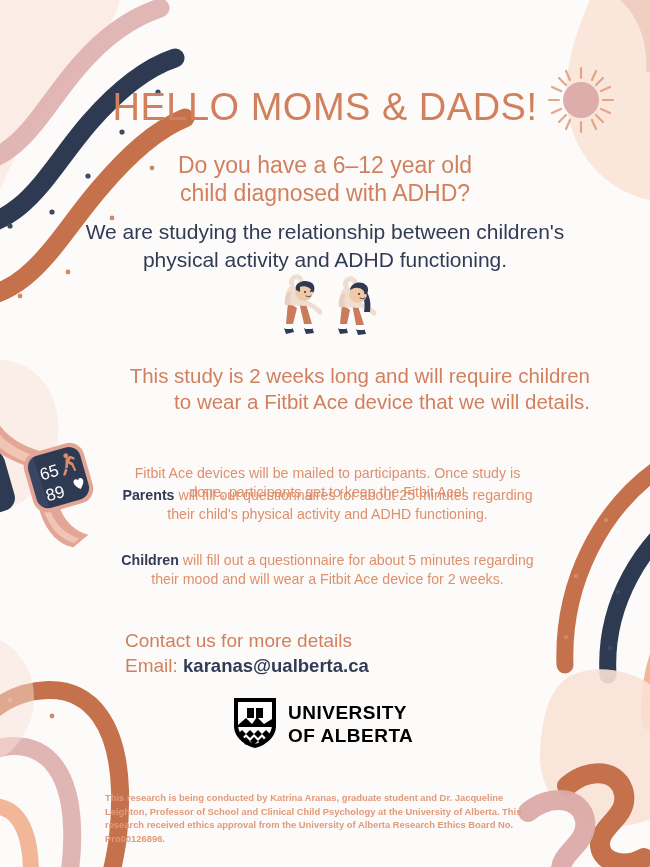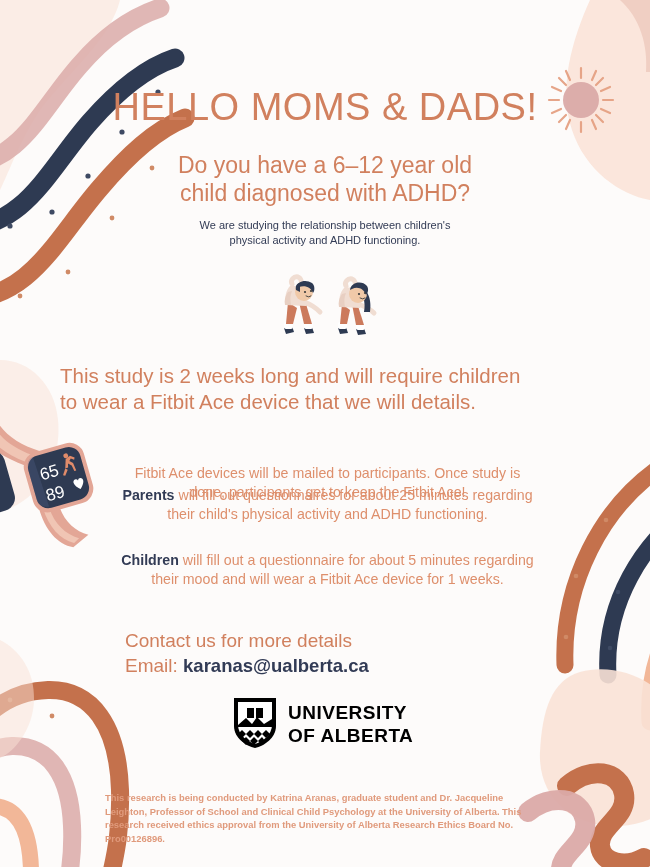--- a/index.html
+++ b/index.html
@@ -35,28 +35,28 @@
     position:absolute;left:75px;top:143px;width:500px;
     text-align:center;
     font-size:23px;
     line-height:1.22;
     color:#d1805e;
     font-weight:400;
   }
   .intro{
     position:absolute;left:85px;top:210px;width:480px;
     text-align:center;
-    font-size:11px;
+    font-size:21px;
     line-height:1.32;
     color:#323b55;
     font-weight:400;
   }
   .studyline{
     position:absolute;left:60px;top:355px;width:530px;
-    text-align:left;
+    text-align:right;
     font-size:20.5px;
     line-height:1.26;
     color:#d1805e;
     font-weight:400;
   }
   .para{
     position:absolute;
     text-align:center;
     font-size:14.2px;
     line-height:1.34;
@@ -260,21 +260,21 @@
       <span>to wear a Fitbit Ace device that we will details.</span>
     </div>
 
     <div class="para" id="para-mail">Fitbit Ace devices will be mailed to participants. Once study is done, participants get to keep the Fitbit Ace!</div>
 
     <div class="para" id="para-parents">
       <b>Parents</b><span> will fill out questionnaires for about 25 minutes regarding their child's physical activity and  ADHD functioning.</span>
     </div>
 
     <div class="para" id="para-children">
-      <b>Children</b><span> will fill out a questionnaire for about 5 minutes regarding their mood and will wear a Fitbit Ace device for 1 weeks.</span>
+      <b>Children</b><span> will fill out a questionnaire for about 5 minutes regarding their mood and will wear a Fitbit Ace device for 2 weeks.</span>
     </div>
 
     <div class="contact">
       <span>Contact us for more details</span><br>
       <span>Email:</span>
       <span class="mail">karanas@ualberta.ca</span>
     </div>
 
     <svg id="logo" viewBox="0 0 195 54">
       <g>

